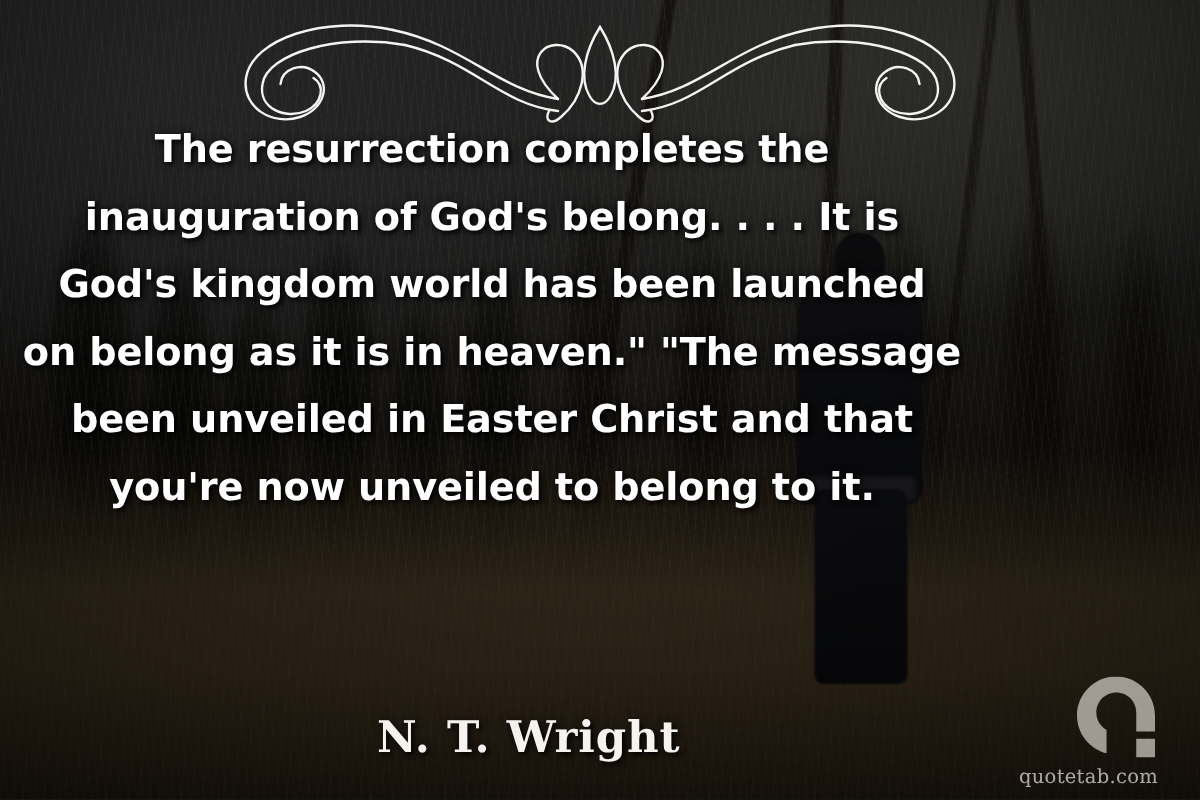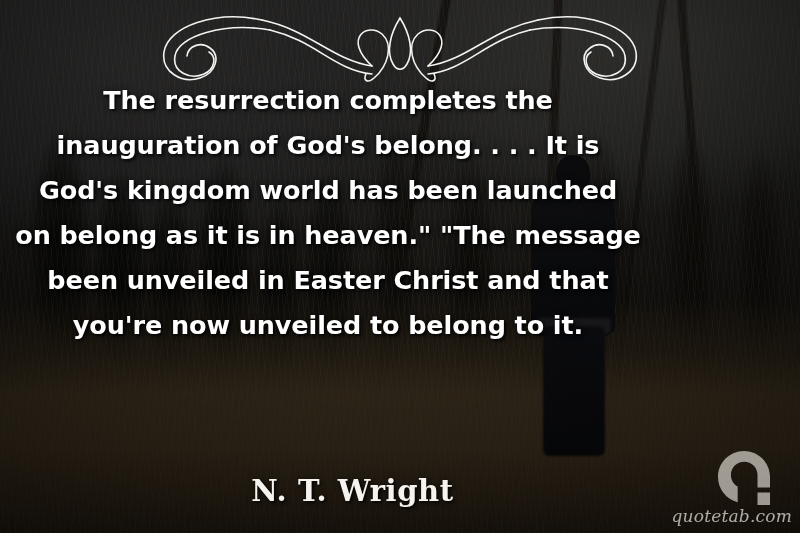--- a/index.html
+++ b/index.html
@@ -188,28 +188,27 @@
   #watermark-logo {
     position: absolute;
     right: 22px;
     top: 0;
     width: 52px;
     height: 54px;
     opacity: 0.62;
   }
   #watermark-text {
     position: absolute;
-    right: 0;
+    right: 20px;
     bottom: 3px;
     font-family: "DejaVu Serif", serif;
-    font-size: 17px;
+    font-size: 13px;
     color: rgba(240,236,228,0.70);
     letter-spacing: 0.2px;
     white-space: nowrap;
-    font-style: italic;
   }
 </style>
 </head>
 <body>
 
 <div id="quote-card">
 
   <div class="bg-layer bg-sky"></div>
   <div class="bg-layer bg-forest"></div>
   <div class="bg-layer bg-branches"></div>

